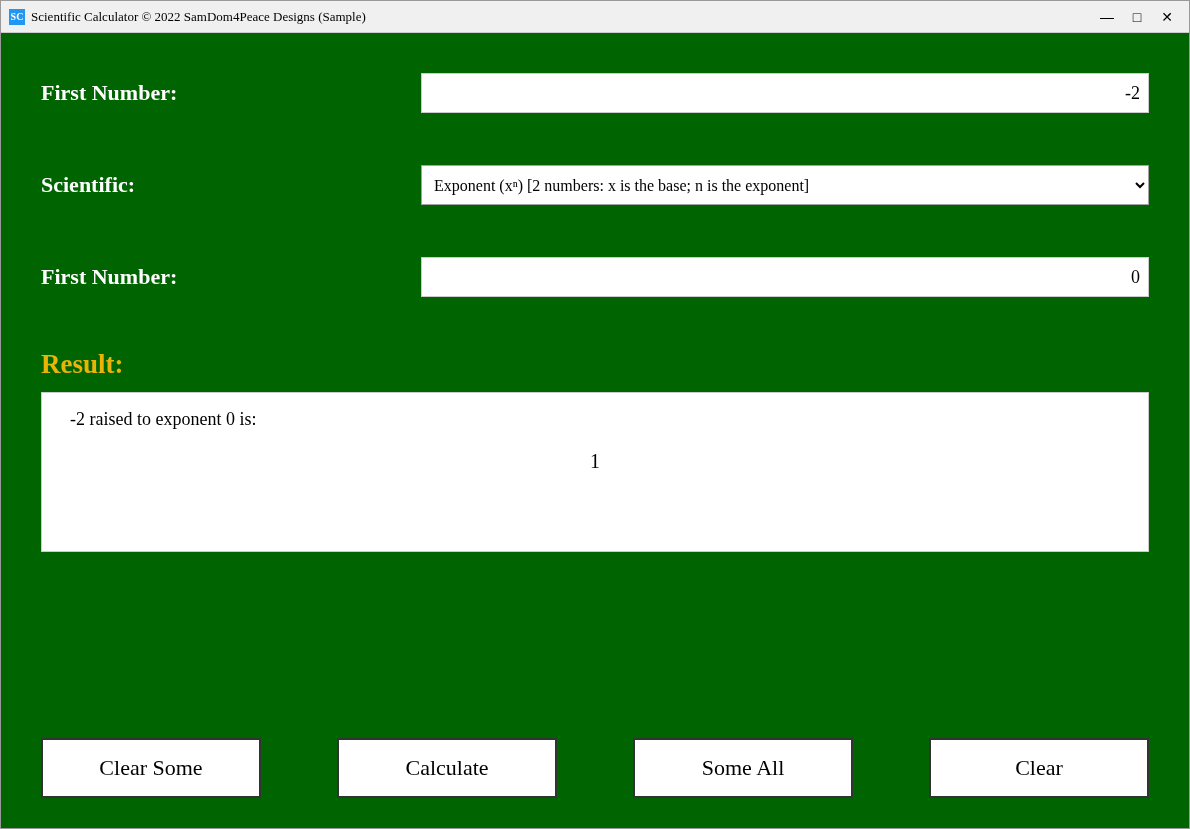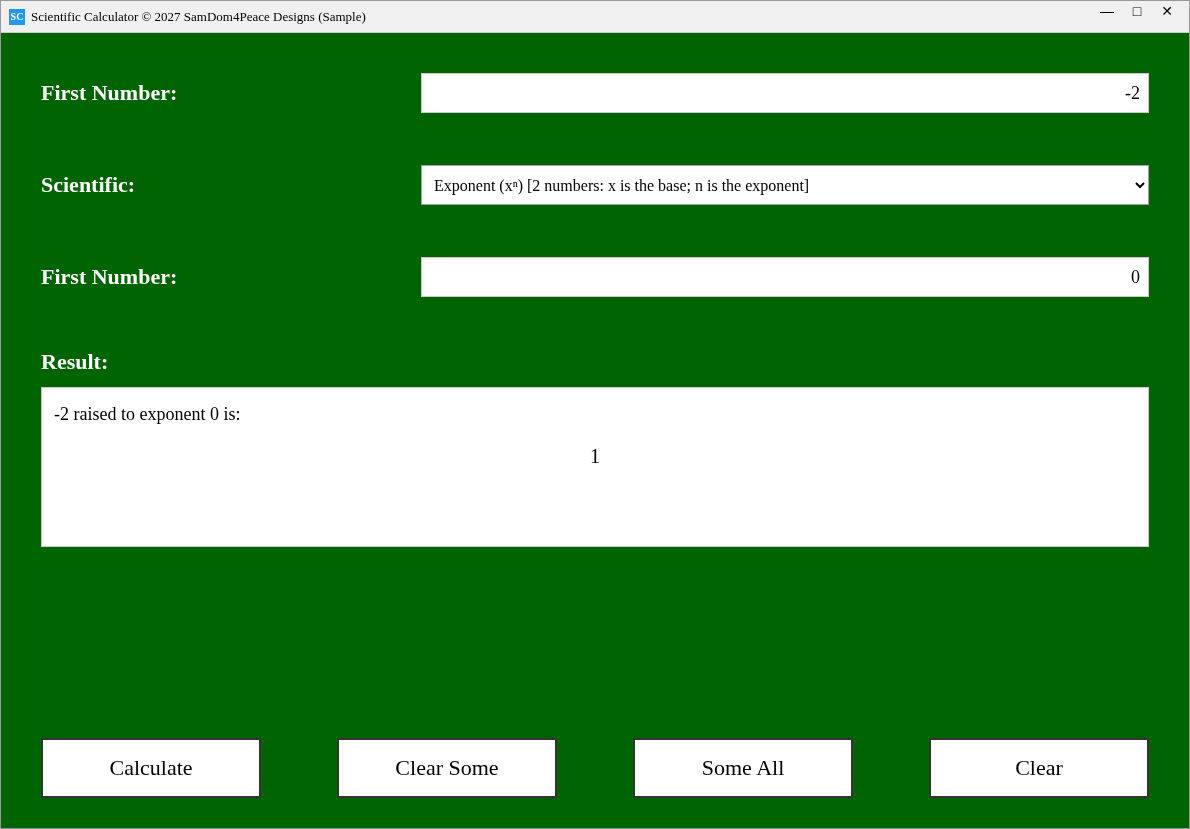--- a/index.html
+++ b/index.html
@@ -24,20 +24,21 @@
       border: 1px solid #999;
       display: flex;
       flex-direction: column;
       box-shadow: 2px 2px 10px rgba(0,0,0,0.5);
     }
 
     .title-bar {
       background: #f0f0f0;
       height: 32px;
       display: flex;
+      align-items: center;
       padding: 0 8px;
       justify-content: space-between;
       border-bottom: 1px solid #ccc;
       flex-shrink: 0;
     }
 
     .title-bar-left {
       display: flex;
       align-items: center;
       gap: 6px;
@@ -122,30 +123,30 @@
       appearance: auto;
       cursor: pointer;
     }
 
     .result-section {
       margin-top: 0;
       margin-bottom: 20px;
     }
 
     .result-label {
-      color: #ffffff;
-      font-size: 22px;
+      color: #eab308;
+      font-size: 27px;
       font-weight: bold;
       margin-bottom: 12px;
     }
 
     .result-box {
       background: white;
       border: 1px solid #ccc;
-      padding: 16px 12px;
+      padding: 16px 28px;
       min-height: 160px;
       font-size: 18px;
       font-family: 'Times New Roman', Times, serif;
       color: #000;
     }
 
     .result-title {
       font-size: 18px;
       margin-bottom: 12px;
     }
@@ -177,21 +178,21 @@
 </head>
 <body>
 
 <div class="window">
 
   <div class="title-bar">
     <div class="title-bar-left">
       <div class="title-bar-icon">
         <span>SC</span>
       </div>
-      <span>Scientific Calculator © 2027 SamDom4Peace Designs (Sample)</span>
+      <span>Scientific Calculator © 2022 SamDom4Peace Designs (Sample)</span>
     </div>
     <div class="title-bar-controls">
       <button class="title-bar-btn">—</button>
       <button class="title-bar-btn">□</button>
       <button class="title-bar-btn close">✕</button>
     </div>
   </div>
 
   <div class="content">
 
@@ -225,20 +226,20 @@
 
     <div class="result-section">
       <div class="result-label">Result:</div>
       <div class="result-box">
         <div class="result-title">-2 raised to exponent 0 is:</div>
         <div class="result-value">1</div>
       </div>
     </div>
 
     <div class="button-row">
+      <button class="calc-button">Clear Some</button>
       <button class="calc-button">Calculate</button>
-      <button class="calc-button">Clear Some</button>
       <button class="calc-button">Some All</button>
       <button class="calc-button">Clear</button>
     </div>
 
   </div>
 </div>
 
 </body></html>

